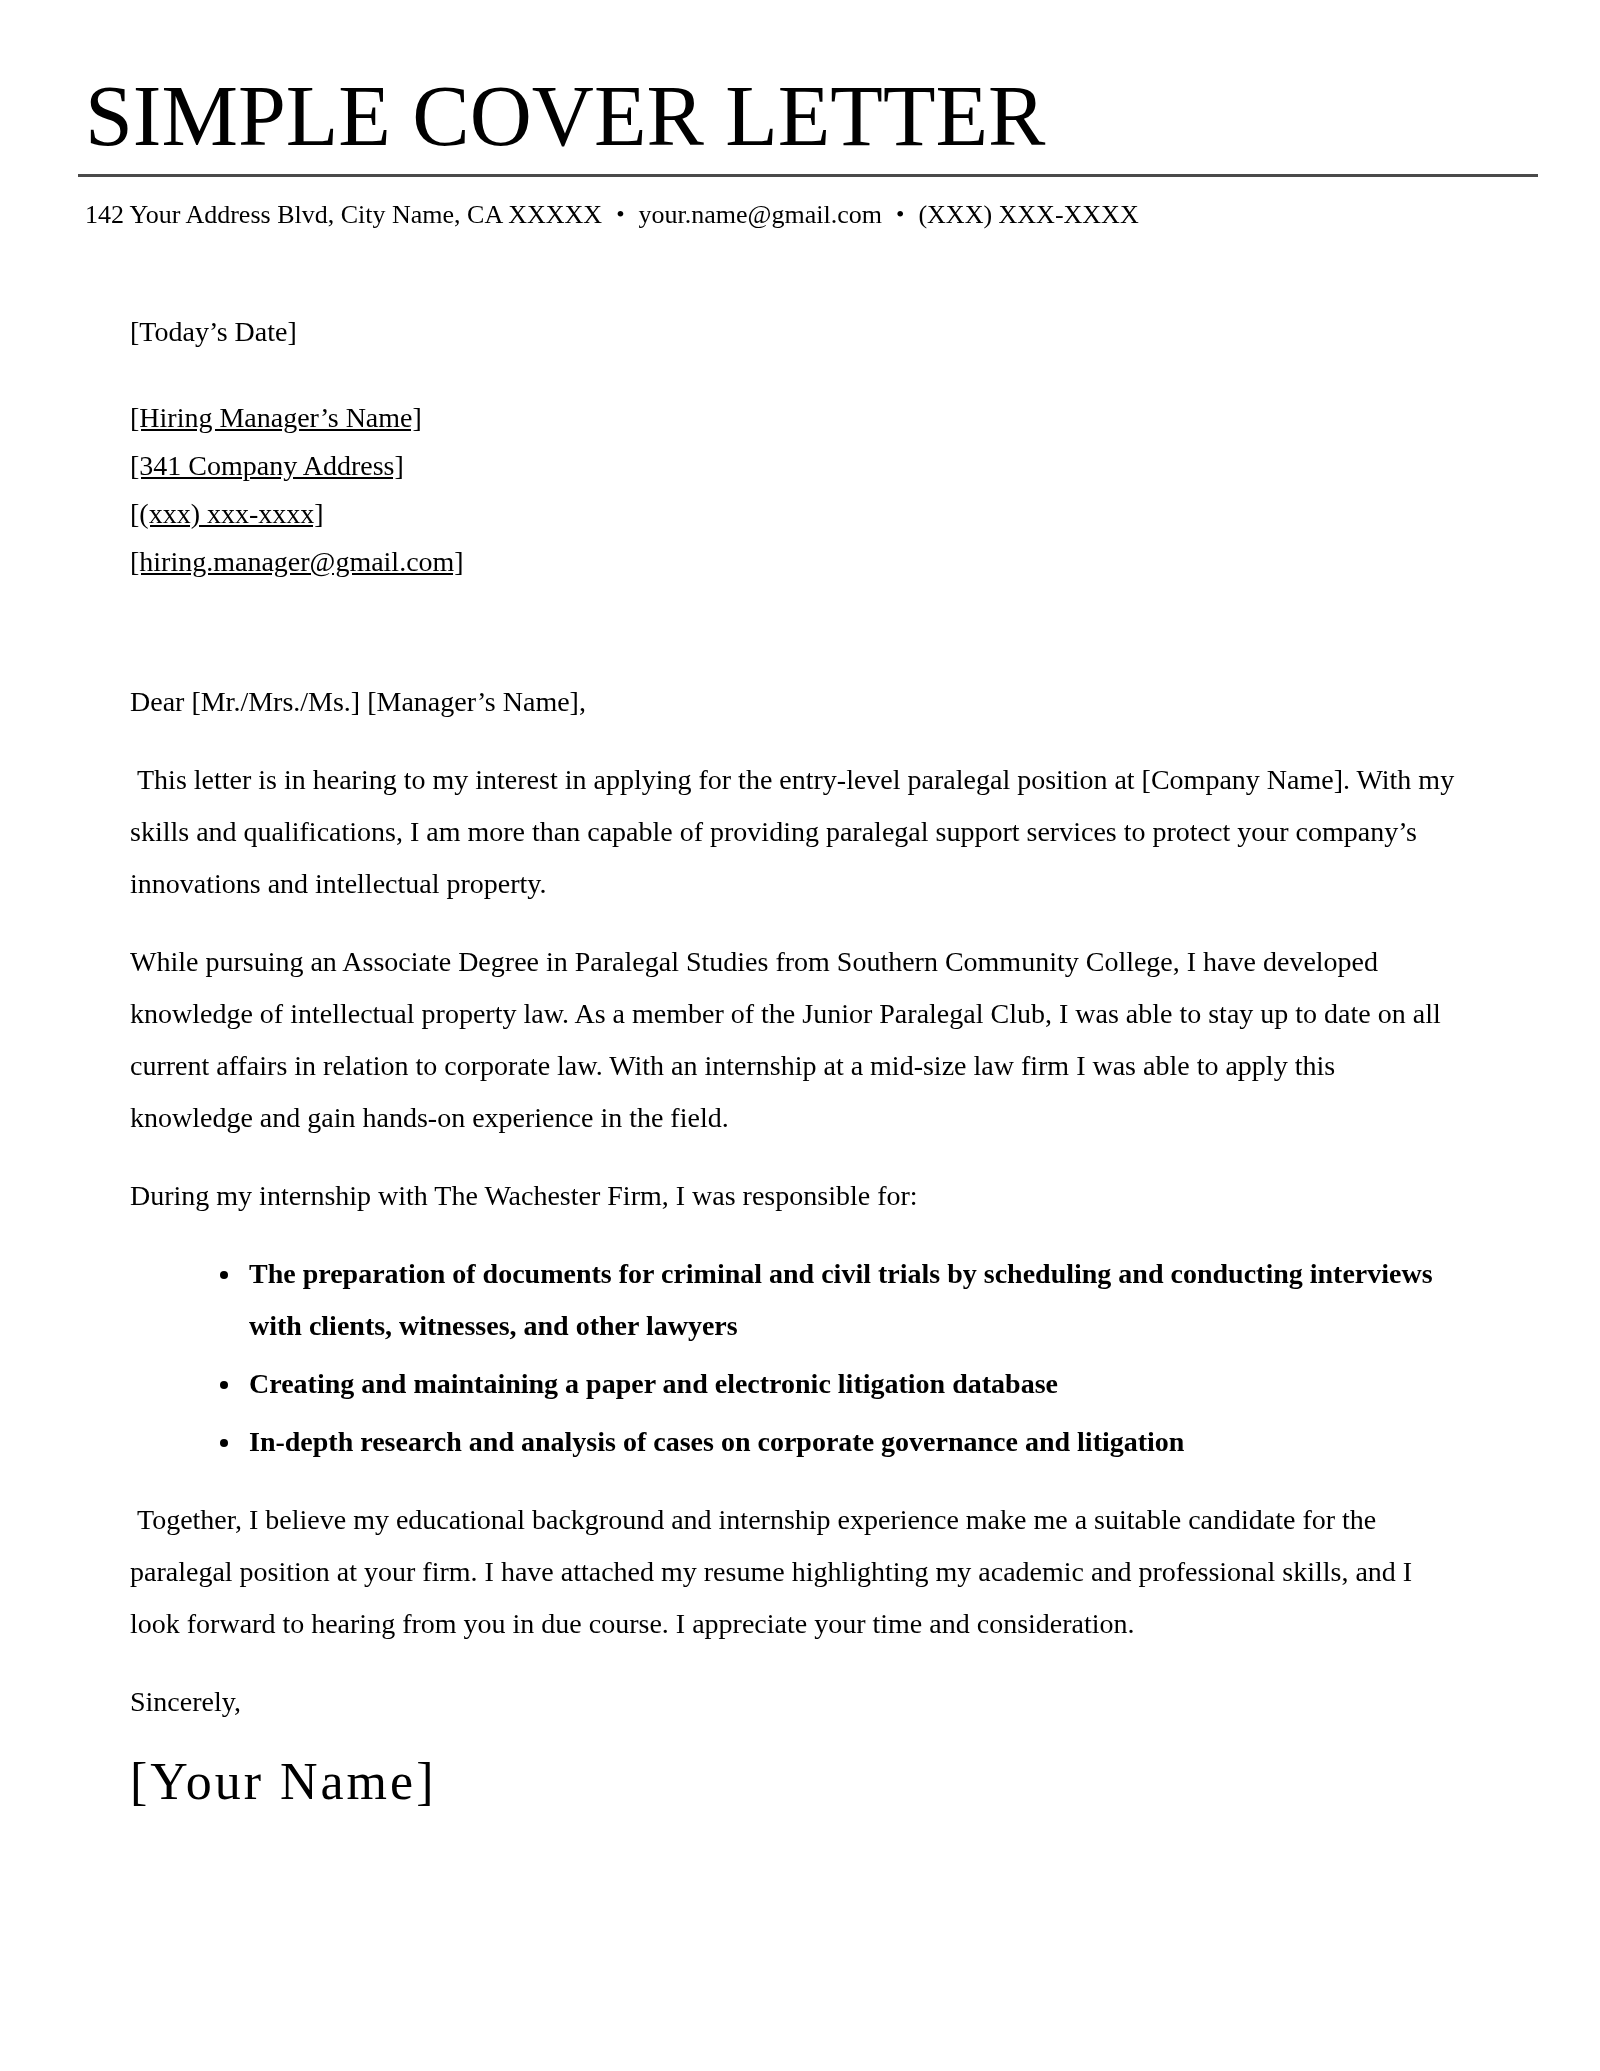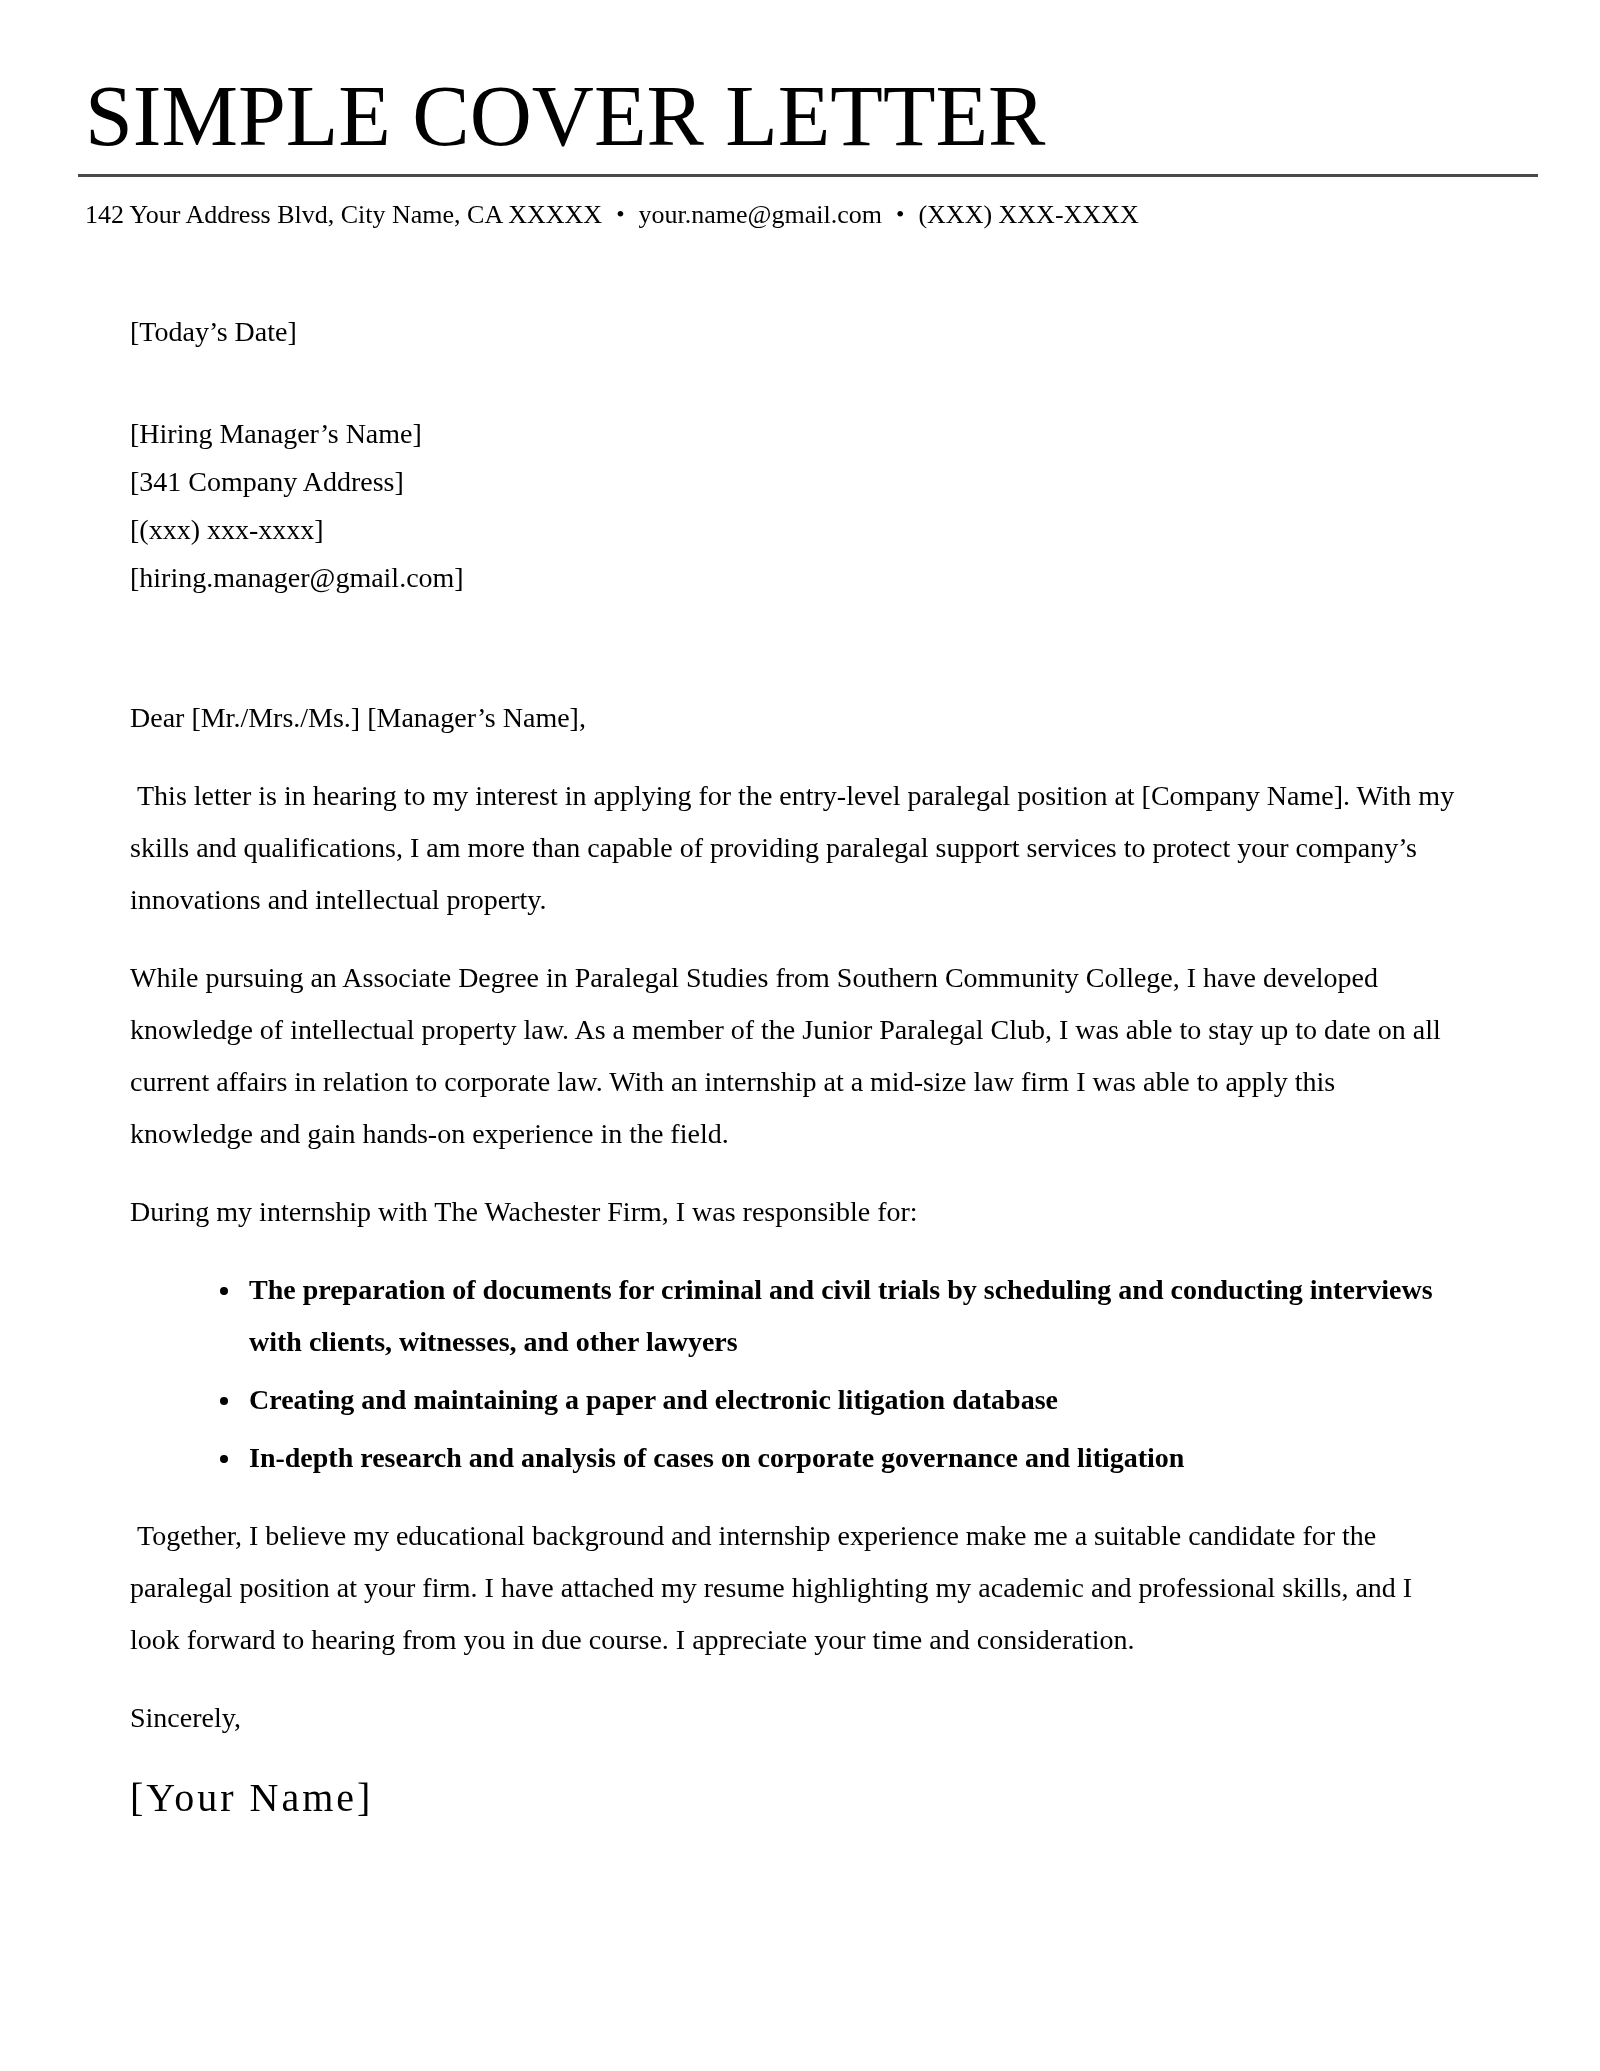--- a/index.html
+++ b/index.html
@@ -50,22 +50,23 @@
   .letter-body {
     margin-left: 45px;
     width: 1330px;
     font-size: 28px;
     line-height: 52px;
   }
   .date-line {
     margin-top: 74px;
   }
   .recipient-block {
-    margin-top: 52px;
+    margin-top: 36px;
     line-height: 48px;
+    text-decoration: underline;
   }
   .greeting {
     margin-top: 90px;
   }
   .para {
     margin: 26px 0 0 0;
     white-space: pre-wrap;
   }
   .responsibilities {
     margin: 26px 0 0 0;
@@ -77,21 +78,21 @@
     padding-left: 6px;
   }
   .responsibilities li + li {
     margin-top: 6px;
   }
   .signoff {
     margin-top: 26px;
   }
   .signature {
     margin-top: 30px;
-    font-size: 40px;
+    font-size: 52px;
     line-height: 48px;
     letter-spacing: 3px;
   }
 </style>
 </head>
 <body>
 
 <div class="page">
 
   <h1 class="doc-title">SIMPLE COVER LETTER</h1>

